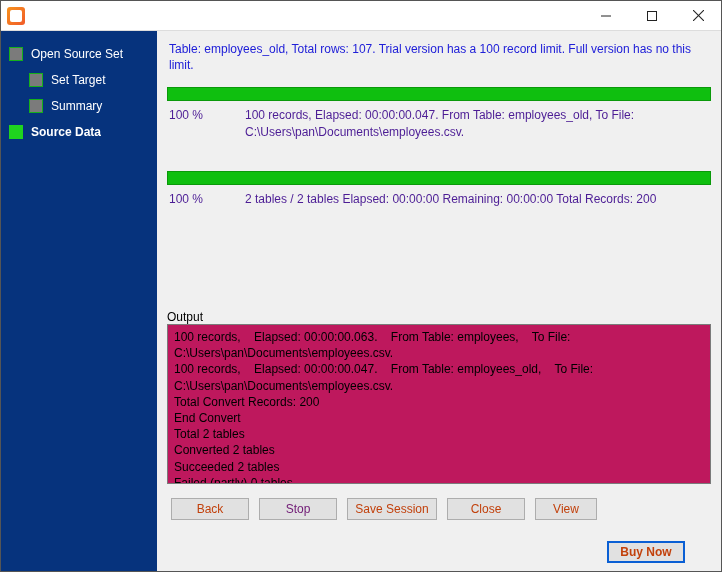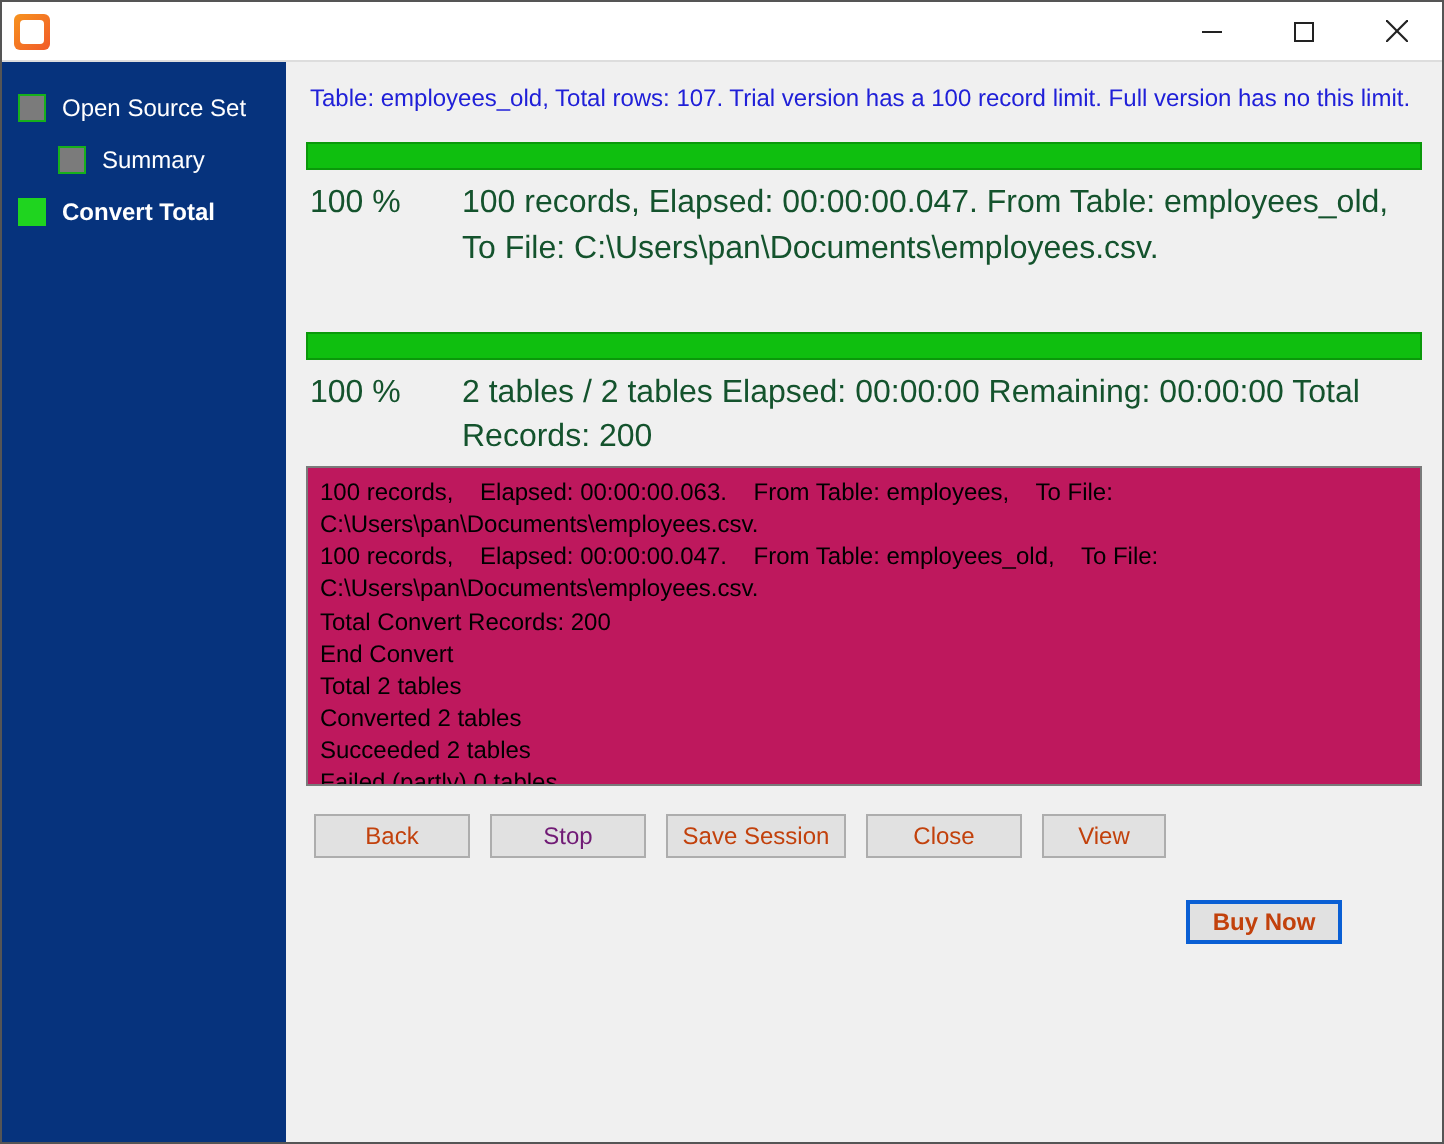--- a/index.html
+++ b/index.html
@@ -39,21 +39,21 @@
     cursor: default;
   }
   .win-btn svg { width:10px; height:10px; stroke:#222; stroke-width:1; fill:none; }
   .win-btn.close svg { width:11px; height:11px; }
   .content {
     display:flex;
     height: calc(100% - 30px);
     background:#f0f0f0;
   }
   .sidebar {
-    width: 142px;
+    width: 156px;
     background: #06337d;
     padding-top: 10px;
   }
   .step {
     display:flex; align-items:center;
     height: 26px;
     padding-left: 8px;
     color: #fff;
     font-size: 12px;
     cursor: default;
@@ -82,22 +82,22 @@
   }
   .progress-bar {
     height: 14px;
     background: #0fbf0f;
     border: 1px solid #0a990a;
     margin-top: 8px;
   }
   .progress-row {
     display:flex;
     padding: 6px 2px 2px 2px;
-    color:#14532d;
-    font-size: 16px;
+    color:#4c1d95;
+    font-size: 12px;
     gap: 16px;
     line-height: 1.4;
   }
   .progress-row .pct { width: 60px; }
   .progress-row .details { flex:1; }
   .spacer { height: 20px; }
   .output-label {
     margin-top: auto;
     padding-top: 70px;
     font-size: 12px;
@@ -166,45 +166,50 @@
 </div>
 
 <div class="content">
   <div class="sidebar">
     <div class="step">
       <div class="box"></div>
       <span>Open Source Set</span>
     </div>
     <div class="step child">
       <div class="box"></div>
+      <span>Set Target</span>
+    </div>
+    <div class="step child">
+      <div class="box"></div>
       <span>Summary</span>
     </div>
     <div class="step current">
       <div class="box"></div>
-      <span>Convert Total</span>
+      <span>Source Data</span>
     </div>
   </div>
 
   <div class="main">
     <div class="trial-msg">Table: employees_old, Total rows: 107. Trial version has a 100 record limit. Full version has no this limit.</div>
 
     <div class="progress-bar"></div>
     <div class="progress-row">
       <div class="pct">100 %</div>
       <div class="details">100 records,    Elapsed: 00:00:00.047.    From Table: employees_old,    To File: C:\Users\pan\Documents\employees.csv.</div>
     </div>
 
     <div class="spacer"></div>
 
     <div class="progress-bar"></div>
     <div class="progress-row">
       <div class="pct">100 %</div>
       <div class="details">2 tables / 2 tables    Elapsed: 00:00:00    Remaining: 00:00:00    Total Records: 200</div>
     </div>
 
+    <div class="output-label">Output</div>
     <div class="output-box">100 records,    Elapsed: 00:00:00.063.    From Table: employees,    To File: C:\Users\pan\Documents\employees.csv.
 100 records,    Elapsed: 00:00:00.047.    From Table: employees_old,    To File: C:\Users\pan\Documents\employees.csv.
 Total Convert Records: 200
 End Convert
 Total 2 tables
 Converted 2 tables
 Succeeded 2 tables
 Failed (partly) 0 tables</div>
 
     <div class="button-row">

